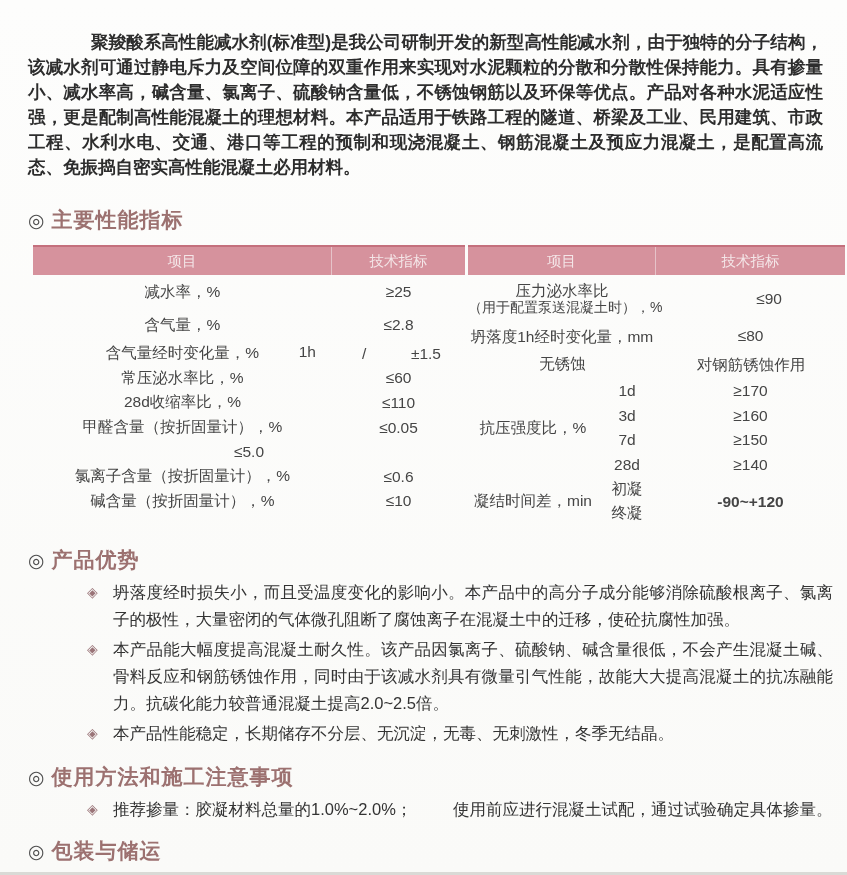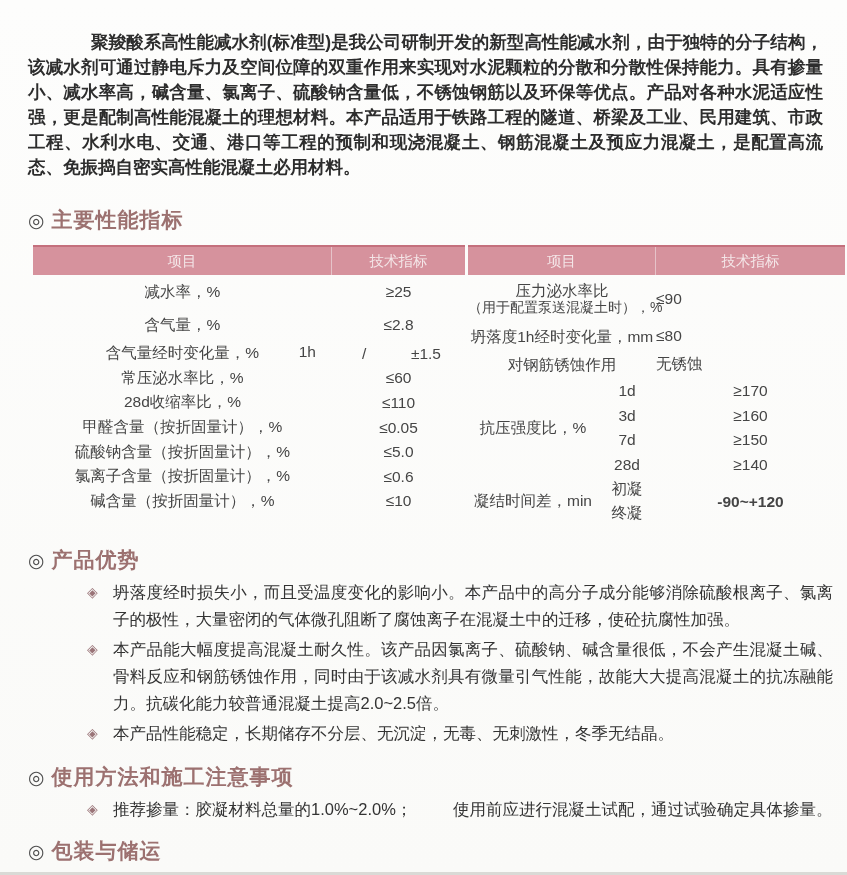--- a/index.html
+++ b/index.html
@@ -52,22 +52,22 @@
   .tr{display:flex;align-items:center;}
   .td{box-sizing:border-box;}
   .tbl-left .lab{width:299px;text-align:center;}
   .tbl-left .val{flex:1;text-align:center;}
   .h34{height:34px;}.h32{height:32px;}.h25{height:25px;}.h24{height:24px;}
   .sp-lab{position:relative;}
   .sp-lab .time{position:absolute;right:16px;top:0;}
   .sp-val{display:flex;justify-content:space-between;padding:0 24px 0 30px;text-align:left;}
   .tbl-right .lab2{width:188px;text-align:center;line-height:17px;}
   .tbl-right .lab2 .l2{font-size:14px;white-space:nowrap;}
-  .tbl-right .val{flex:1;text-align:left;}
-  .r1{height:48px;}.r2{height:26px;}.r3{height:30px;}
+  .tbl-right .val{flex:1;text-align:center;}
+  .r1{height:48px;gap:37px;}.r2{height:26px;}.r3{height:30px;}
   .group{display:flex;}
   .g4{height:98px;}
   .g2{height:49px;}
   .gl{width:130px;display:flex;align-items:center;justify-content:center;text-align:center;}
   .gcol{width:58px;display:flex;flex-direction:column;}
   .gcol span{flex:1;display:flex;align-items:center;justify-content:center;}
   .gvals{flex:1;display:flex;flex-direction:column;}
   .gvals span{flex:1;display:flex;align-items:center;justify-content:center;}
   .gval{flex:1;display:flex;align-items:center;justify-content:center;font-weight:bold;}
 
@@ -131,21 +131,20 @@
       </div>
       <div class="tr h25">
         <div class="td lab">28d收缩率比，%</div>
         <div class="td val">≤110</div>
       </div>
       <div class="tr h25">
         <div class="td lab">甲醛含量（按折固量计），%</div>
         <div class="td val">≤0.05</div>
       </div>
       <div class="tr h24">
-        <div class="td lab">硫酸钠含量（按折固量计），%</div>
         <div class="td val">≤5.0</div>
       </div>
       <div class="tr h25">
         <div class="td lab">氯离子含量（按折固量计），%</div>
         <div class="td val">≤0.6</div>
       </div>
       <div class="tr h24">
         <div class="td lab">碱含量（按折固量计），%</div>
         <div class="td val">≤10</div>
       </div>
@@ -161,22 +160,22 @@
           <div>压力泌水率比</div>
           <div class="l2">（用于配置泵送混凝土时），%</div>
         </div>
         <div class="td val">≤90</div>
       </div>
       <div class="tr r2">
         <div class="td lab2">坍落度1h经时变化量，mm</div>
         <div class="td val">≤80</div>
       </div>
       <div class="tr r3">
+        <div class="td val">无锈蚀</div>
         <div class="td lab2">对钢筋锈蚀作用</div>
-        <div class="td val">无锈蚀</div>
       </div>
       <div class="group g4">
         <div class="gl">抗压强度比，%</div>
         <div class="gcol">
           <span>1d</span>
           <span>3d</span>
           <span>7d</span>
           <span>28d</span>
         </div>
         <div class="gvals">

